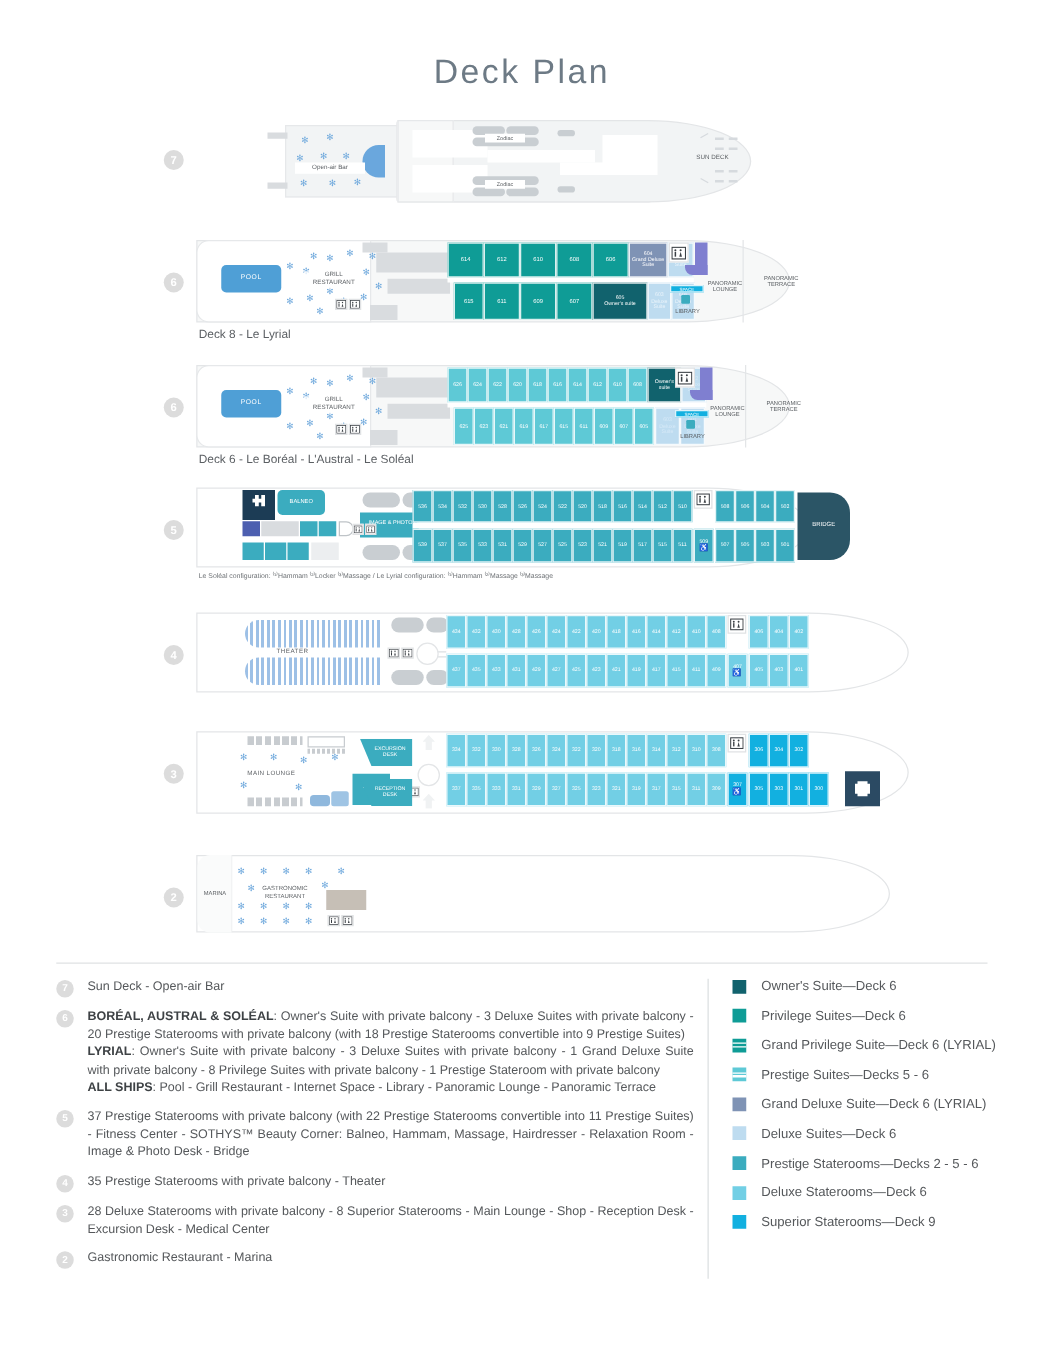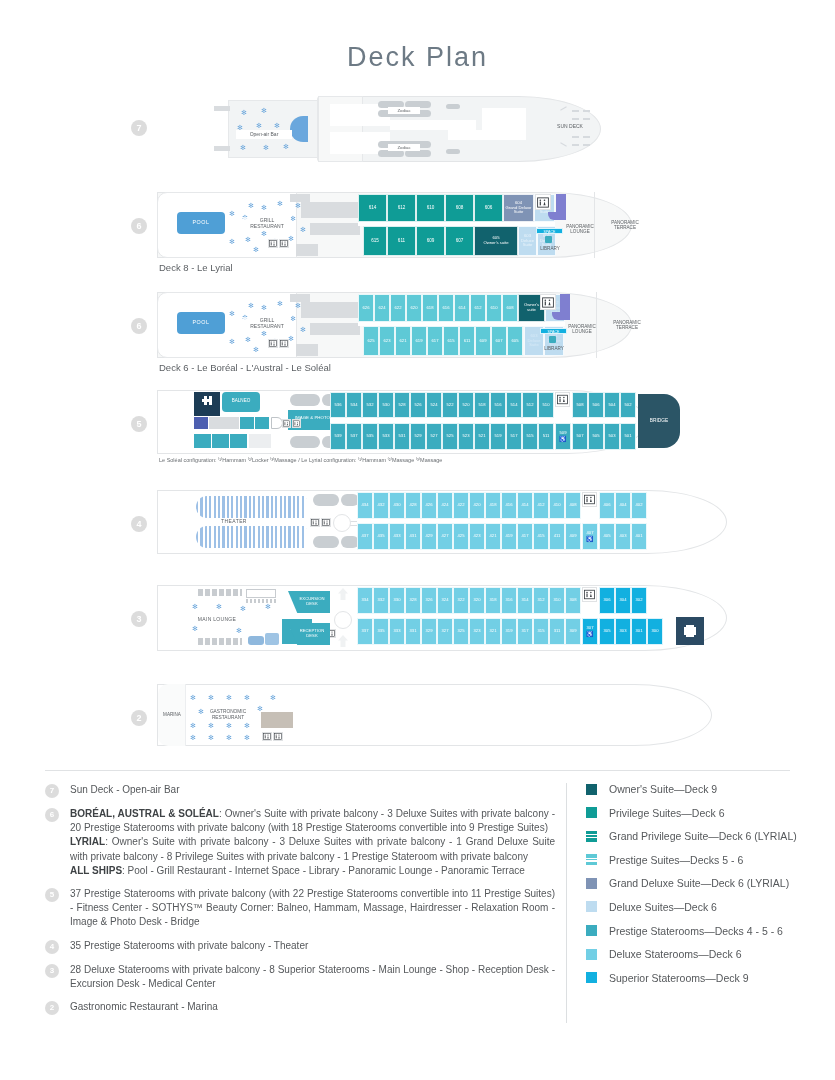--- a/index.html
+++ b/index.html
@@ -692,21 +692,21 @@
   </div>
   <div class="desc-item">
     <div class="desc-badge">2</div>
     <div class="desc-text">Gastronomic Restaurant - Marina</div>
   </div>
 </div>
 
 <div class="legend">
   <div class="legend-row">
     <div class="sw" style="background: rgb(17, 98, 109);"></div>
-    <div class="legend-label">Owner's Suite—Deck 9</div>
+    <div class="legend-label">Owner's Suite—Deck 6</div>
   </div>
   <div class="legend-row">
     <div class="sw" style="background: rgb(15, 156, 150);"></div>
     <div class="legend-label">Privilege Suites—Deck 6</div>
   </div>
   <div class="legend-row">
     <div class="sw split" style="background: rgb(15, 156, 150);"></div>
     <div class="legend-label">Grand Privilege Suite—Deck 6 (LYRIAL)</div>
   </div>
   <div class="legend-row">
@@ -716,21 +716,21 @@
   <div class="legend-row">
     <div class="sw" style="background: rgb(127, 147, 181);"></div>
     <div class="legend-label">Grand Deluxe Suite—Deck 6 (LYRIAL)</div>
   </div>
   <div class="legend-row">
     <div class="sw" style="background: rgb(190, 220, 240);"></div>
     <div class="legend-label">Deluxe Suites—Deck 6</div>
   </div>
   <div class="legend-row">
     <div class="sw" style="background: rgb(59, 172, 191);"></div>
-    <div class="legend-label">Prestige Staterooms—Decks 4 - 5 - 6</div>
+    <div class="legend-label">Prestige Staterooms—Decks 2 - 5 - 6</div>
   </div>
   <div class="legend-row">
     <div class="sw" style="background: rgb(114, 207, 229);"></div>
     <div class="legend-label">Deluxe Staterooms—Deck 6</div>
   </div>
   <div class="legend-row">
     <div class="sw" style="background: rgb(18, 176, 224);"></div>
     <div class="legend-label">Superior Staterooms—Deck 9</div>
   </div>
 </div>

